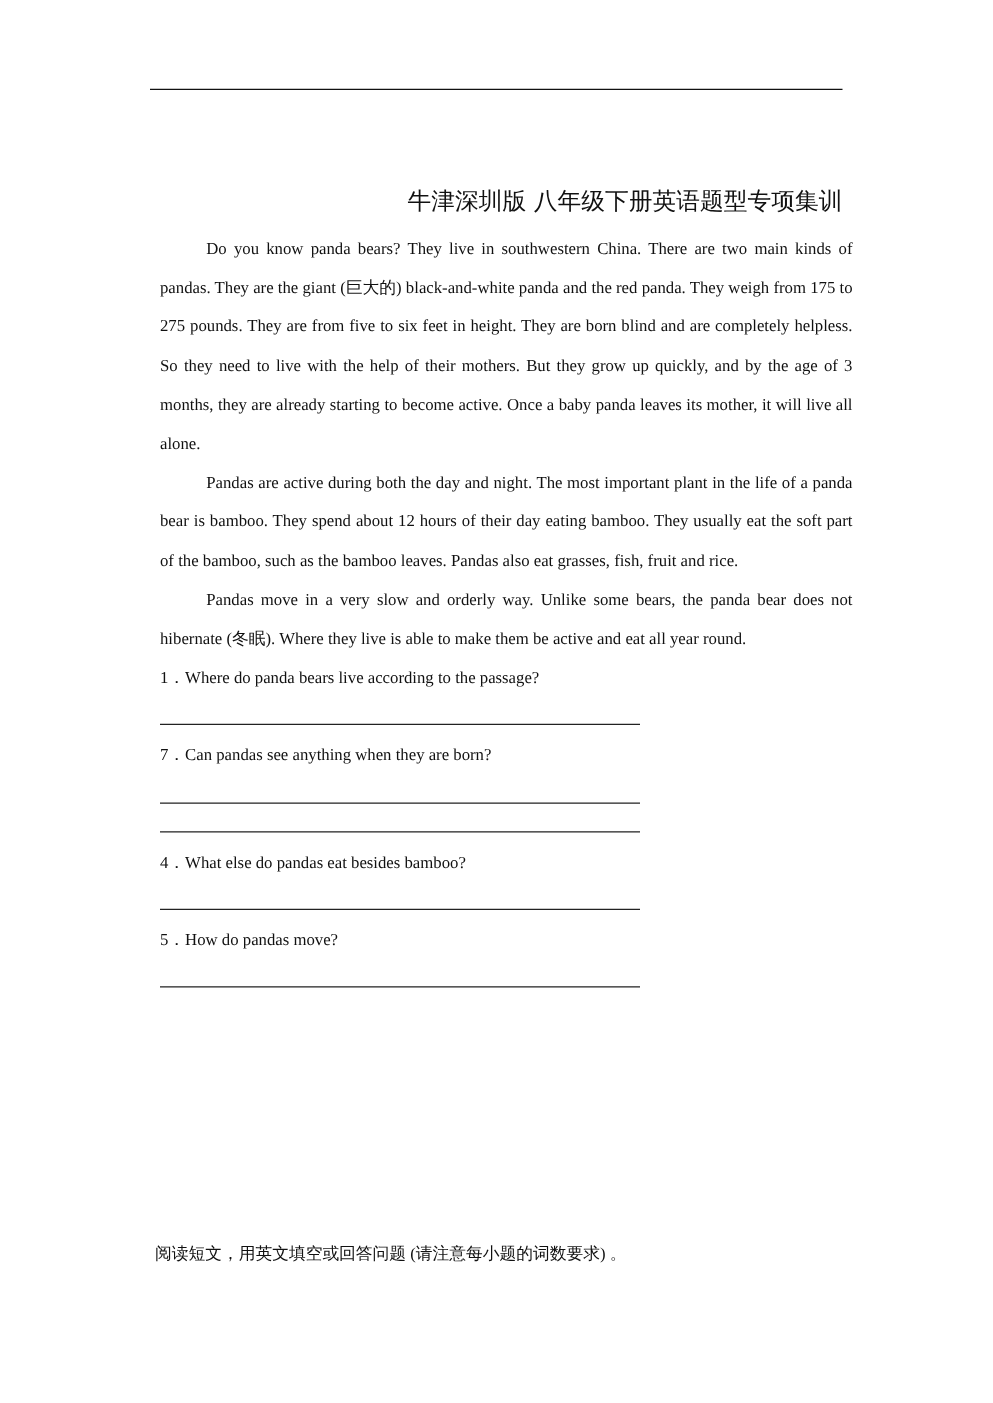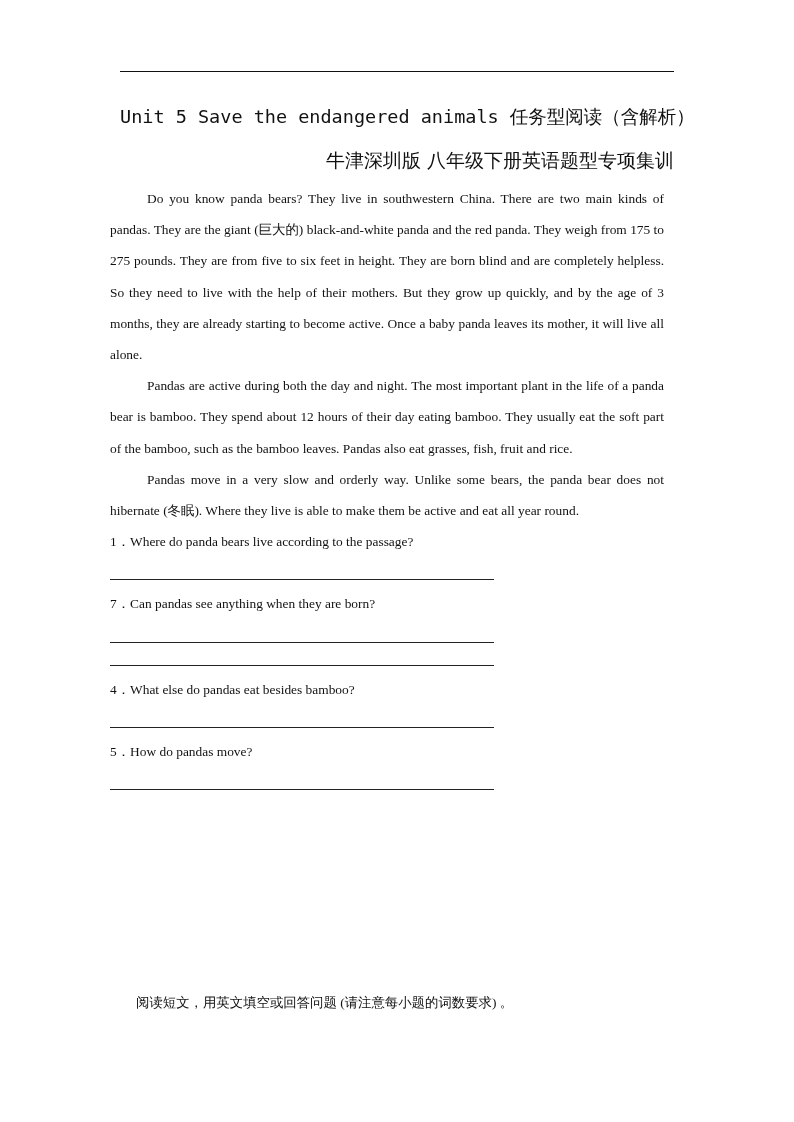--- a/index.html
+++ b/index.html
@@ -3,35 +3,34 @@
   <meta charset="utf-8">
   <style>
     html, body { margin: 0; padding: 0; background: #ffffff; }
     body { width: 794px; height: 1122px; position: relative; overflow: hidden; color: #111; }
     .page { position: absolute; left: 0; top: 0; width: 794px; height: 1122px; }
     .top-rule { position: absolute; left: 120px; top: 71px; width: 554px; height: 0; border-top: 1.3px solid #111; }
     .title1 { position: absolute; left: 120px; width: 554px; top: 104px; text-align: center;
       font-family: "DejaVu Sans Mono", "Liberation Mono", monospace; font-size: 18.5px; letter-spacing: 0px; white-space: nowrap; }
     .title2 { position: absolute; left: 120px; width: 554px; top: 148px; text-align: right;
       font-family: "DejaVu Serif", "Liberation Serif", serif; font-size: 19px; white-space: nowrap; }
-    .body { position: absolute; left: 110px; width: 554px; top: 183px;
+    .body { position: absolute; left: 128px; width: 554px; top: 183px;
       font-family: "Liberation Serif", "DejaVu Serif", serif; font-size: 13.4px; line-height: 31.2px; text-align: justify; }
     .para { margin: 0; text-indent: 37px; }
     .plain { margin: 0; }
     .q { margin: 0; }
     .answer-line { width: 384px; height: 0; border-top: 1px solid #222; margin-top: 22px; margin-bottom: 8px; }
-    .footer-instruction { position: absolute; left: 136px; top: 994px;
+    .footer-instruction { position: absolute; left: 124px; top: 994px;
       font-family: "Liberation Serif", "DejaVu Serif", serif; font-size: 13.4px; white-space: nowrap; }
   </style>
 </head>
 <body>
 
 <div class="page">
   <div class="top-rule"></div>
-  <div class="title1">Unit 5 Save the endangered animals 任务型阅读（含解析）</div>
   <div class="title2">牛津深圳版 八年级下册英语题型专项集训</div>
 
   <div class="body">
     <p class="para">Do you know panda bears? They live in southwestern China. There are two main kinds of pandas. They are the giant (巨大的) black-and-white panda and the red panda. They weigh from 175 to 275 pounds. They are from five to six feet in height. They are born blind and are completely helpless. So they need to live with the help of their mothers. But they grow up quickly, and by the age of 3 months, they are already starting to become active. Once a baby panda leaves its mother, it will live all alone.</p>
     <p class="para">Pandas are active during both the day and night. The most important plant in the life of a panda bear is bamboo. They spend about 12 hours of their day eating bamboo. They usually eat the soft part of the bamboo, such as the bamboo leaves. Pandas also eat grasses, fish, fruit and rice.</p>
     <p class="para">Pandas move in a very slow and orderly way. Unlike some bears, the panda bear does not hibernate (冬眠). Where they live is able to make them be active and eat all year round.</p>
 
     <div>
       <p class="q">1．Where do panda bears live according to the passage?</p>
       <div class="answer-line"></div>

